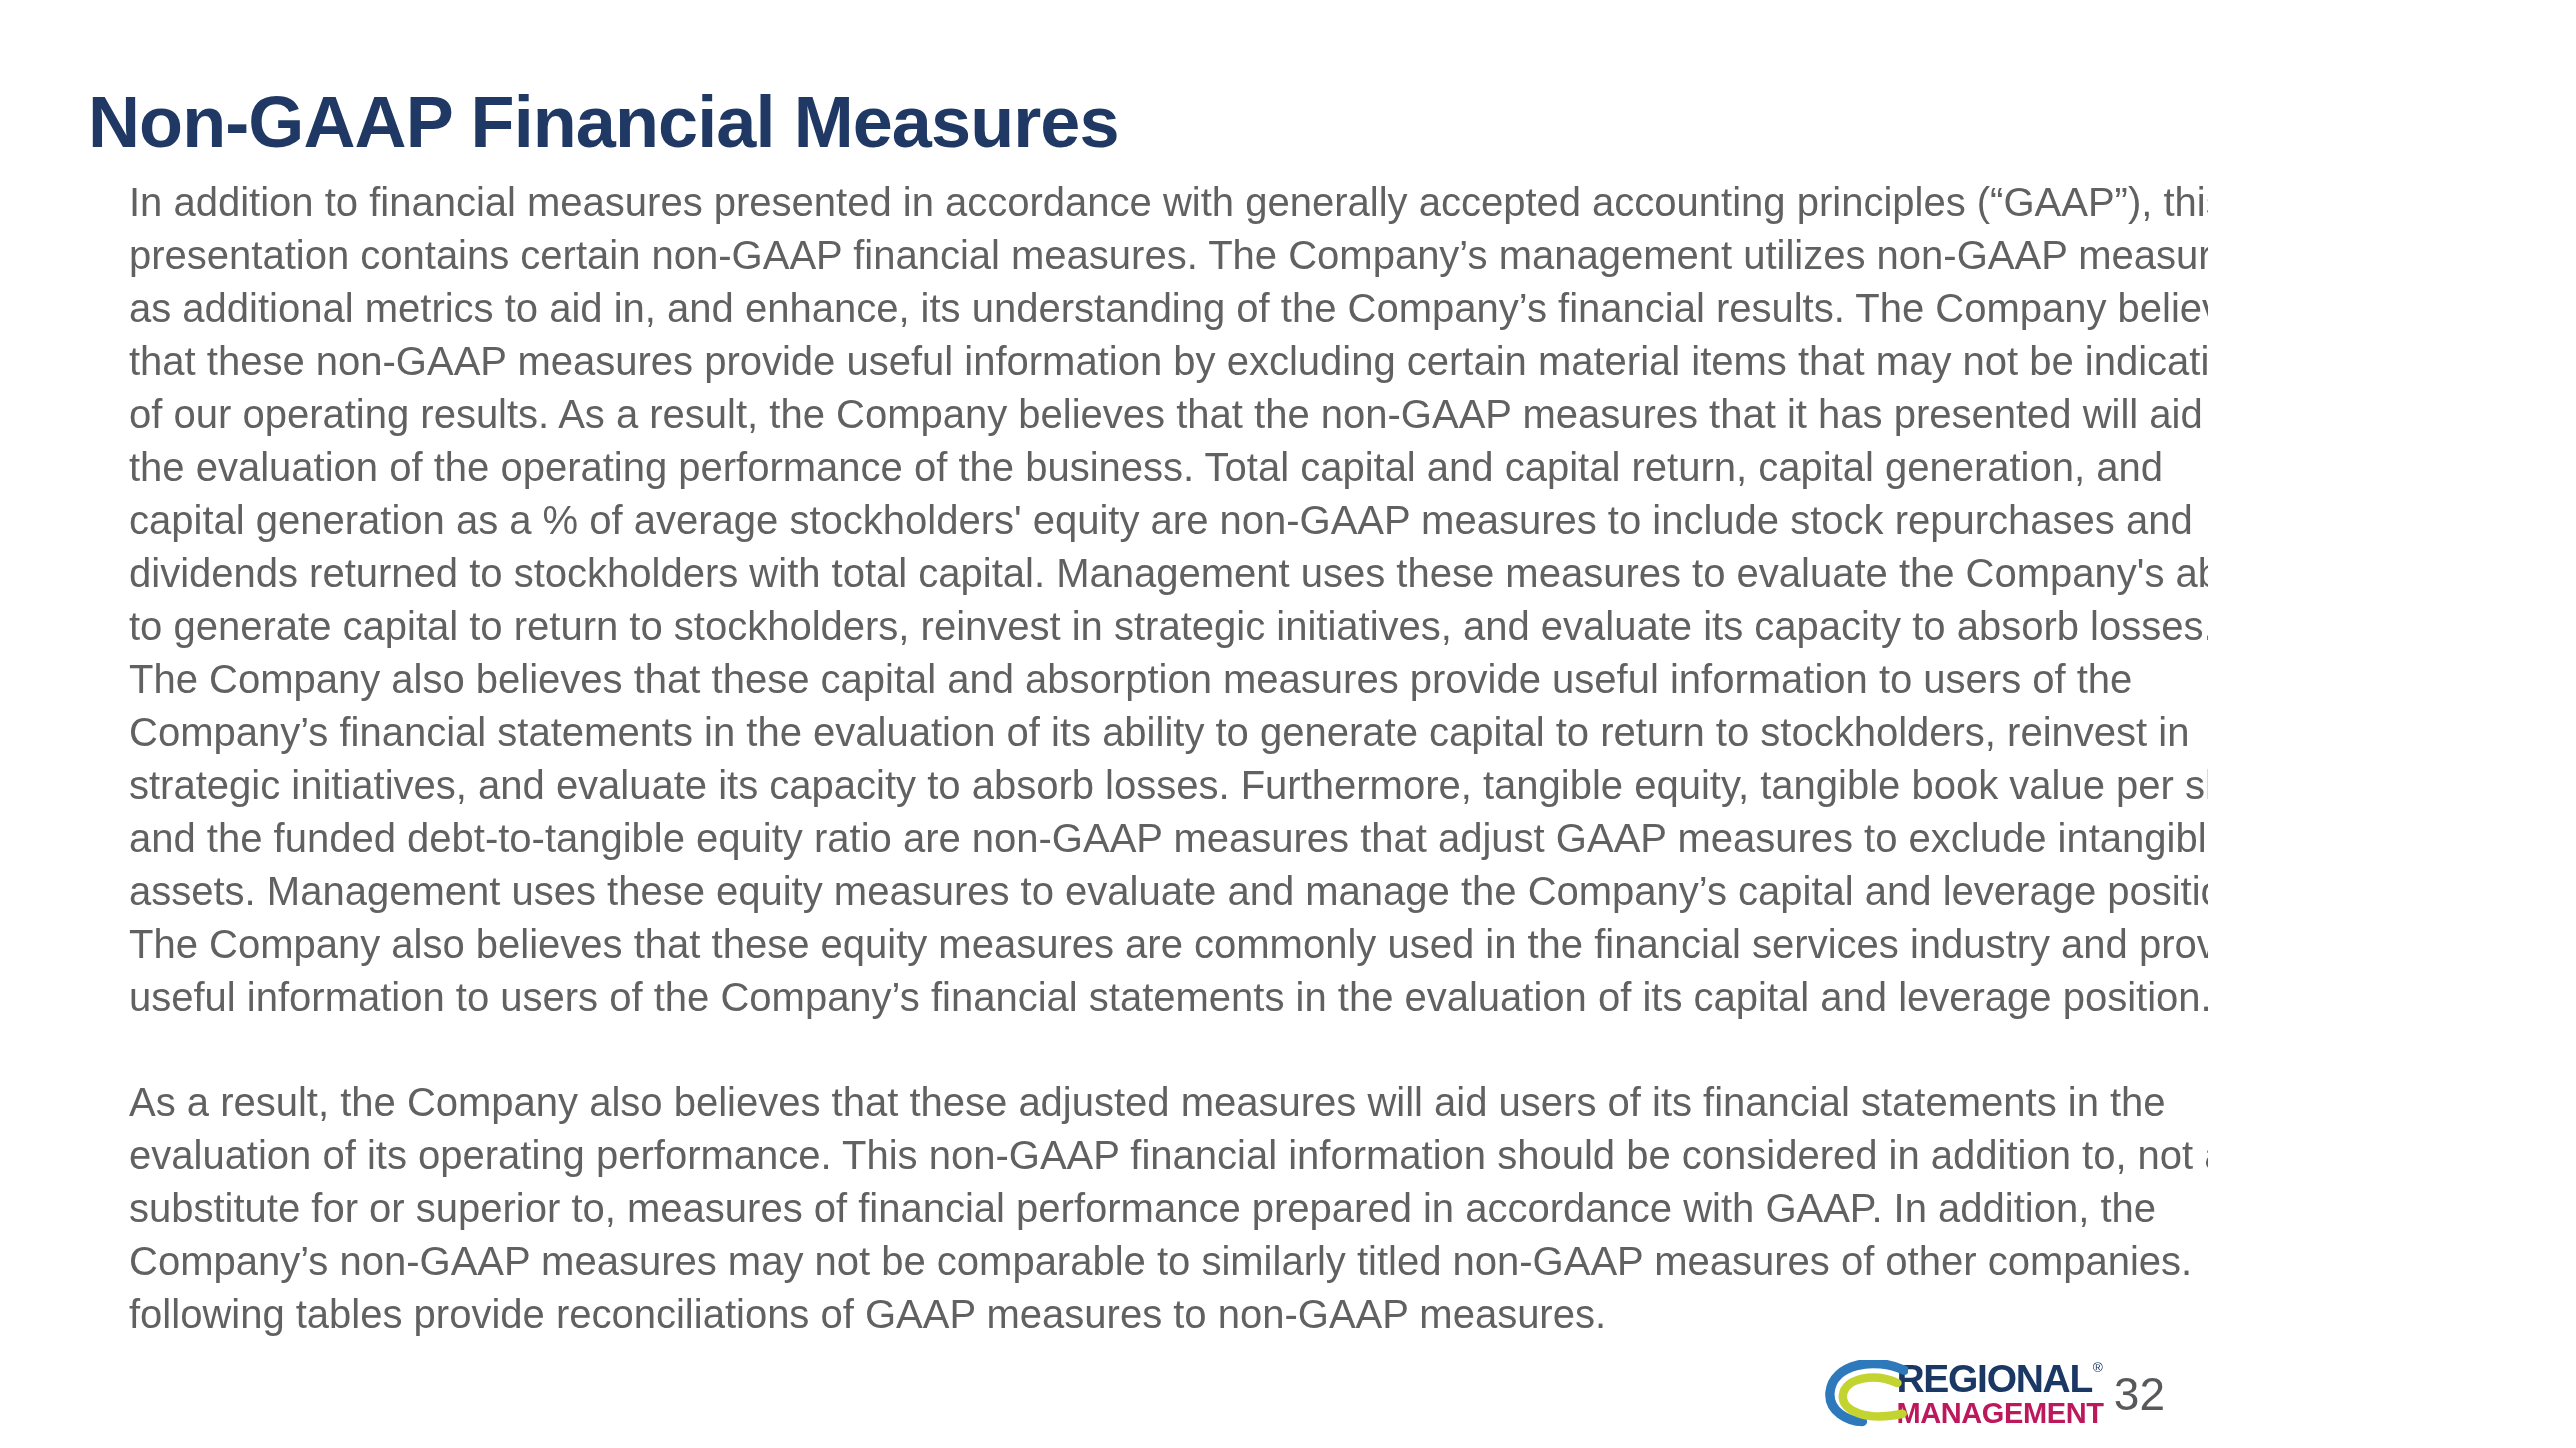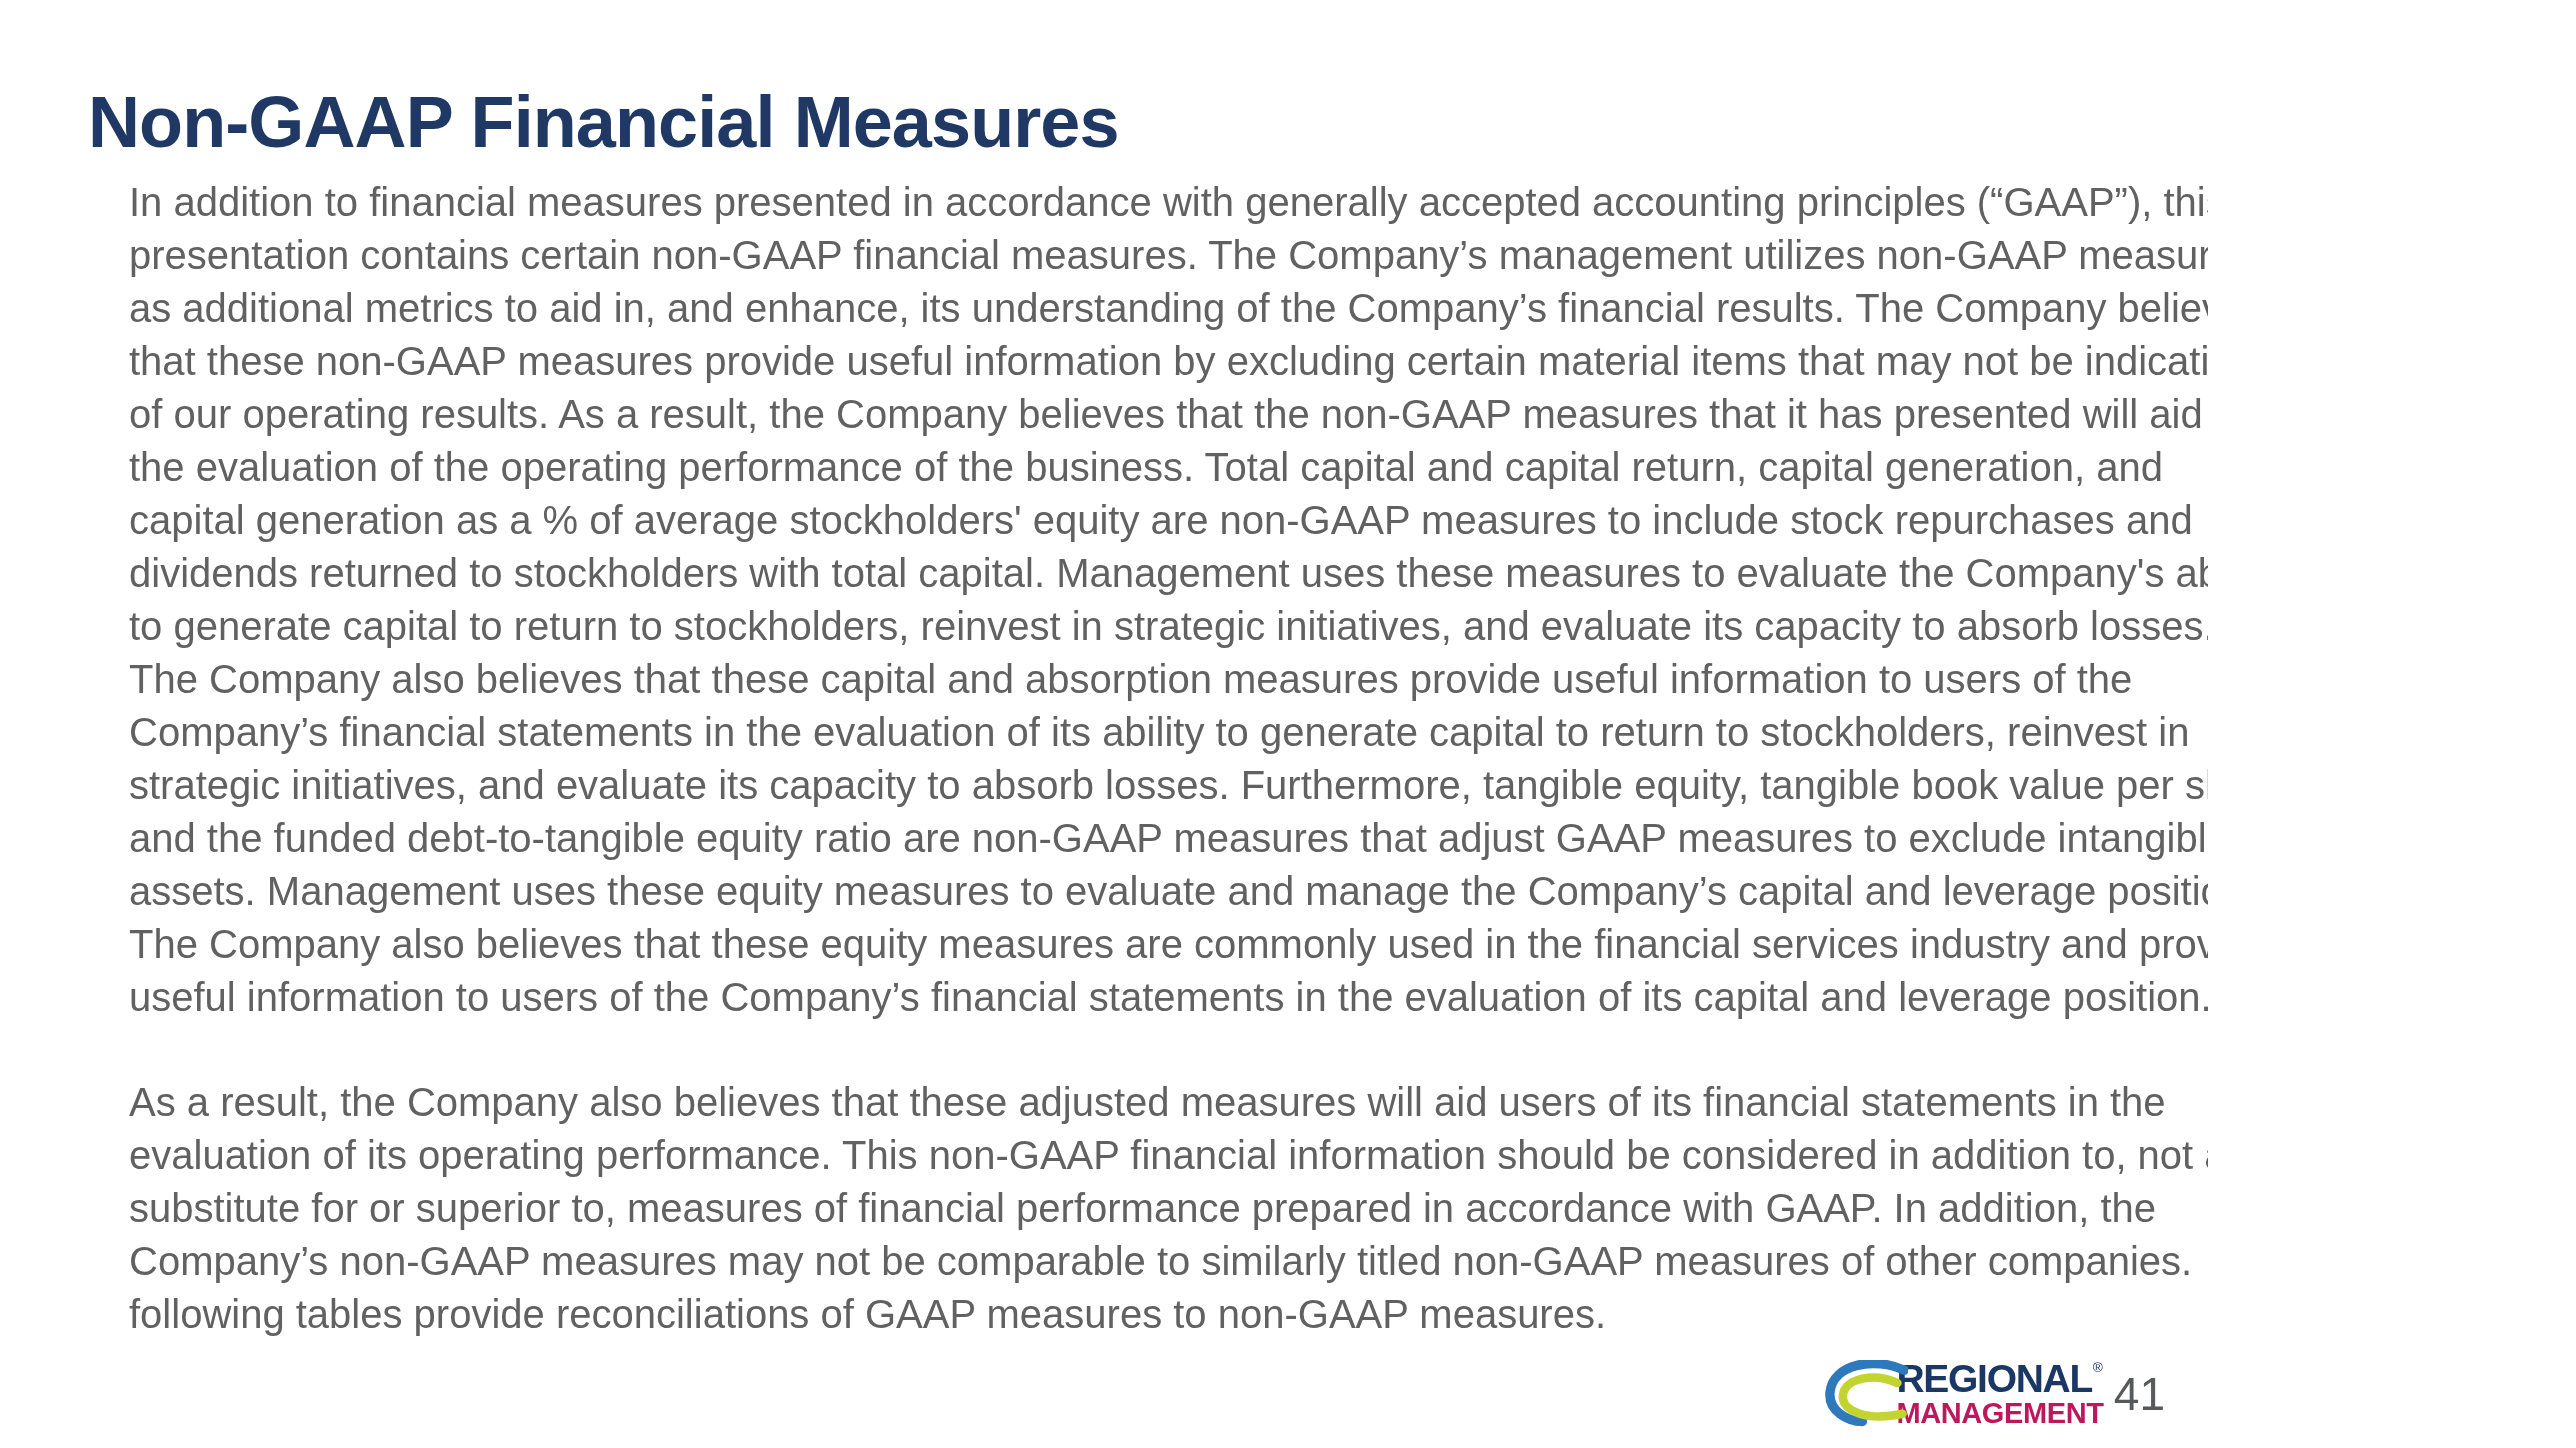--- a/index.html
+++ b/index.html
@@ -114,17 +114,17 @@
         <path d="M88 27 C 62 15, 26 20, 24 42 C 23 60, 52 72, 94 63" fill="none" stroke="#C3D32F" stroke-width="10" stroke-linecap="round"></path>
       </svg>
     </span>
     <span class="logo-text">
       <span class="logo-top-row">
         <span class="logo-regional">REGIONAL</span>
         <span class="logo-reg-sym">®</span>
       </span>
       <span class="logo-management">MANAGEMENT</span>
     </span>
-    <span class="page-number">41</span>
+    <span class="page-number">32</span>
   </div>
 
 </div>
 
 
 </body></html>

